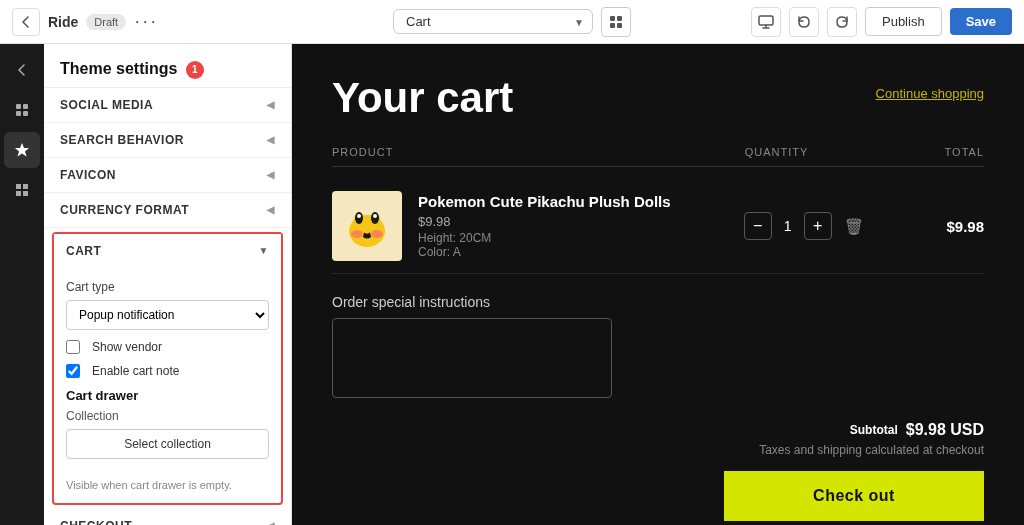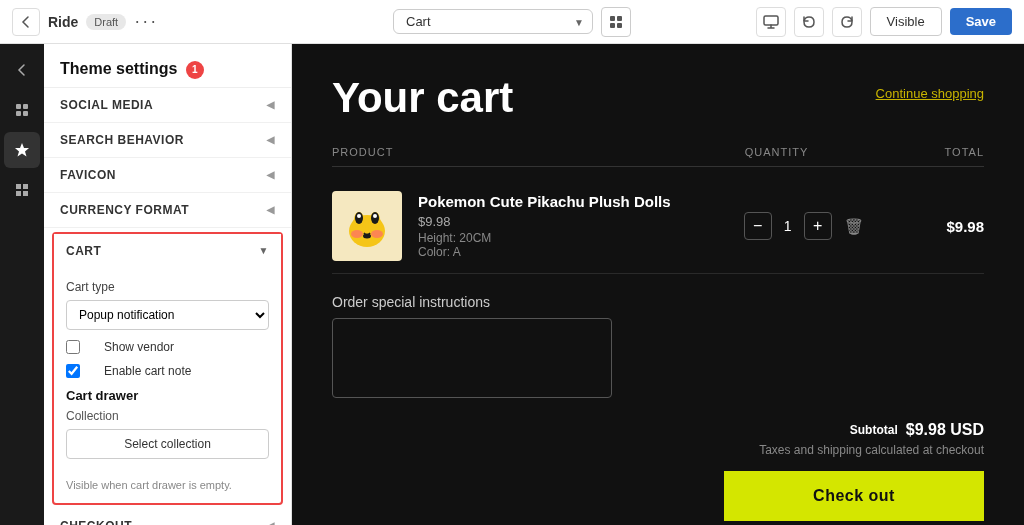--- a/index.html
+++ b/index.html
@@ -54,21 +54,21 @@
     
     .cart-section { border: 2px solid #e44; border-radius: 4px; margin: 4px 8px; }
     .cart-section-header {
       display: flex; align-items: center; justify-content: space-between;
       padding: 10px 12px; background: #fff; cursor: pointer;
       font-size: 12px; font-weight: 700; letter-spacing: 0.5px; text-transform: uppercase; color: #333;
     }
     .cart-section-body { padding: 12px; }
     .field-label { font-size: 12px; color: #444; margin-bottom: 6px; font-weight: 500; }
     .select-field { width: 100%; border: 1px solid #ccc; border-radius: 4px; padding: 6px 8px; font-size: 12px; background: #fff; cursor: pointer; }
-    .checkbox-row { display: flex; align-items: center; gap: 24px; margin-bottom: 10px; margin-top: 10px; }
+    .checkbox-row { display: flex; align-items: center; gap: 12px; margin-bottom: 10px; margin-top: 10px; }
     .checkbox-row label { font-size: 12px; color: #333; cursor: pointer; }
     input[type=checkbox] { width: 14px; height: 14px; cursor: pointer; }
     .sub-section-title { font-size: 13px; font-weight: 700; color: #111; margin: 10px 0 6px; }
     .coll-label { font-size: 12px; color: #555; margin-bottom: 6px; }
     .select-collection-btn {
       width: 100%; padding: 7px; border: 1px solid #ccc; border-radius: 4px;
       background: #fff; font-size: 12px; cursor: pointer; color: #333;
     }
     .visible-hint { font-size: 11px; color: #888; margin-top: 20px; }
 
@@ -157,21 +157,21 @@
           <path d="M3 7C3 7 4 3 8 3C11 3 13 5 13 8C13 11 11 13 8 13C5 13 3 11 3 8" stroke="#555" stroke-width="1.5" stroke-linecap="round"></path>
           <path d="M3 3v4h4" stroke="#555" stroke-width="1.5" stroke-linecap="round" stroke-linejoin="round"></path>
         </svg>
     </div>
     <div class="icon-btn">
       <svg width="16" height="16" viewBox="0 0 16 16" fill="none">
           <path d="M13 7C13 7 12 3 8 3C5 3 3 5 3 8C3 11 5 13 8 13C11 13 13 11 13 8" stroke="#555" stroke-width="1.5" stroke-linecap="round"></path>
           <path d="M13 3v4h-4" stroke="#555" stroke-width="1.5" stroke-linecap="round" stroke-linejoin="round"></path>
         </svg>
     </div>
-    <button class="publish-btn">Visible</button>
+    <button class="publish-btn">Publish</button>
     <button class="save-btn">Save</button>
   </div>
 </div>
 
 <div class="main-layout">
 
   <div class="sidebar-icons">
     <div class="sidebar-icon-btn">
       <svg width="18" height="18" viewBox="0 0 18 18" fill="none">
           <path d="M11 4L6 9L11 14" stroke="#aaa" stroke-width="1.5" stroke-linecap="round"></path>

